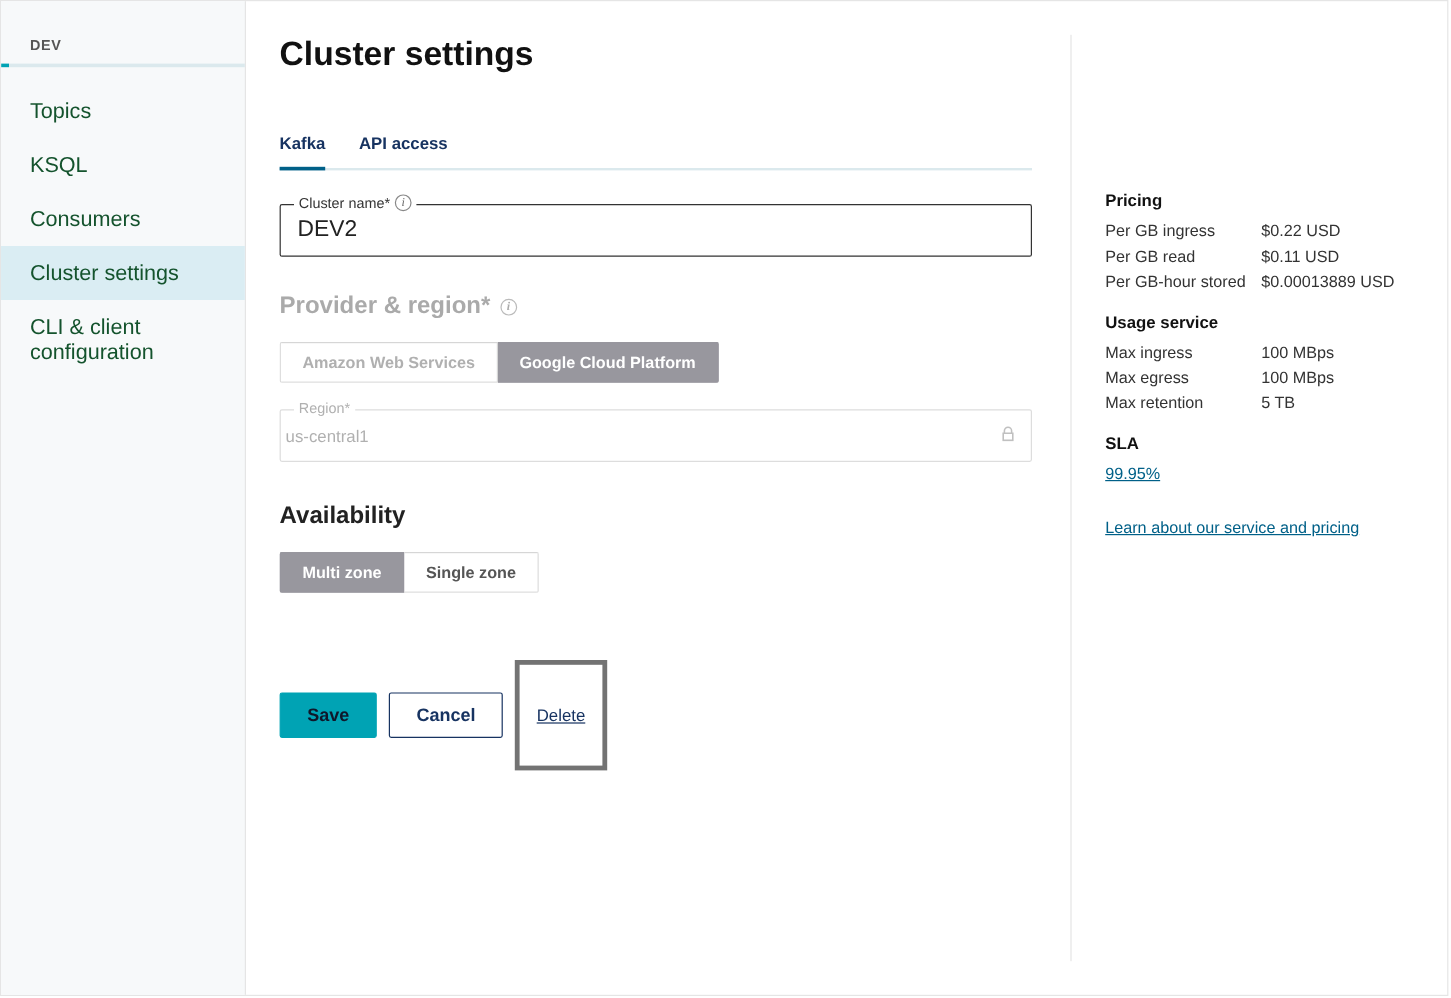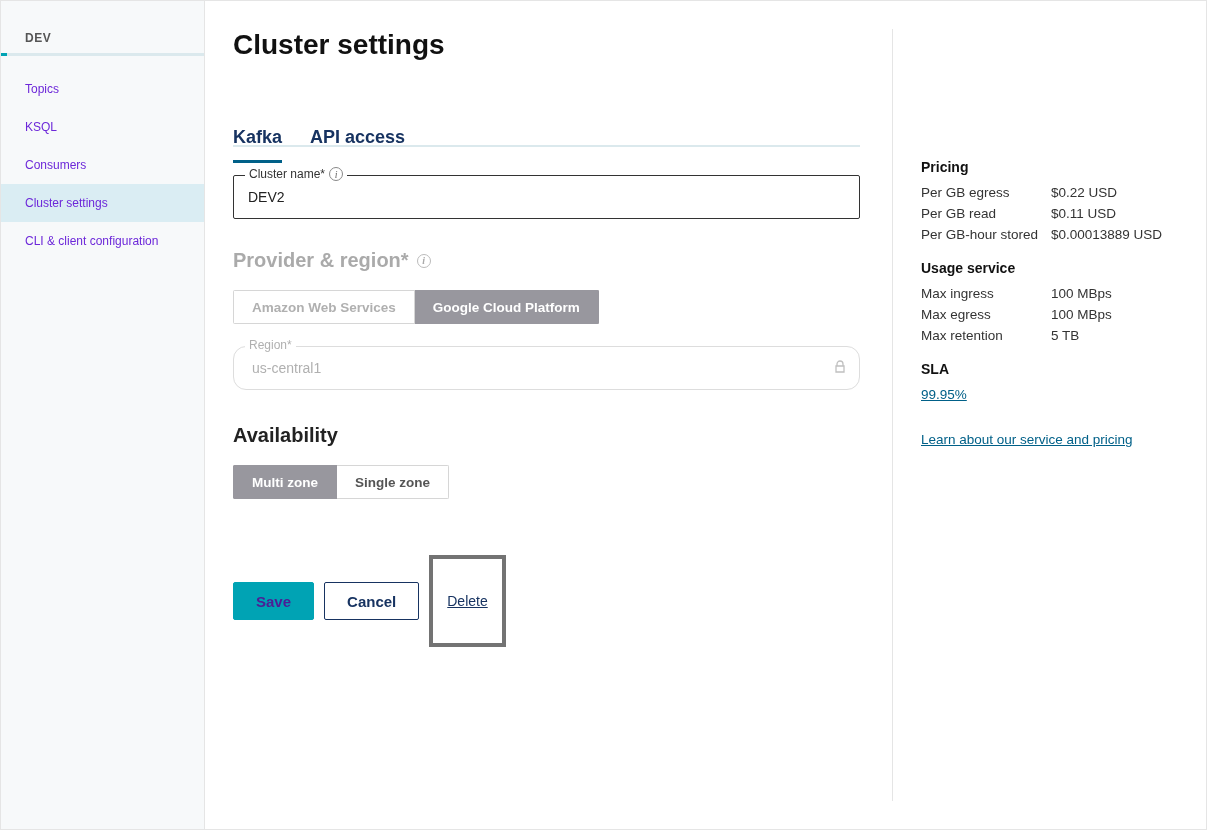--- a/index.html
+++ b/index.html
@@ -29,23 +29,23 @@
     letter-spacing: 0.5px;
     padding: 12px 24px 8px 24px;
   }
   .sidebar-accent {
     height: 3px;
     background: linear-gradient(to right, #00a3b4 0%, #00a3b4 3%, #dbe9ed 3%, #dbe9ed 100%);
     margin: 0 0 14px 0;
   }
   .sidebar-item {
     padding: 12px 24px;
-    color: #6d28d9;
+    color: #14532d;
     cursor: pointer;
-    font-size: 12px;
+    font-size: 18px;
   }
   .sidebar-item.active {
     background: #daedf3;
     font-weight: 500;
     border-left: 3px solid #daedf3;
     padding-left: 21px;
   }
   .content {
     flex: 1;
     display: flex;
@@ -69,26 +69,26 @@
     color: #111;
   }
   .tabs {
     display: flex;
     border-bottom: 2px solid #dbe9ed;
     margin-bottom: 28px;
   }
   .tab {
     padding: 0 0 12px 0;
     margin-right: 28px;
-    font-size: 18px;
+    font-size: 14px;
     font-weight: 600;
     color: #173361;
     cursor: pointer;
     position: relative;
-    top: 18px;
+    top: 2px;
   }
   .tab.active {
     border-bottom: 3px solid #006088;
     color: #173361;
   }
   .field-wrap { position: relative; margin-bottom: 30px; }
   .field-legend {
     position: absolute;
     top: -8px; left: 12px;
     background: #fff;
@@ -98,21 +98,21 @@
     display: flex;
     align-items: flex-end;
     gap: 4px;
   }
   .text-input {
     width: 627px;
     height: 44px;
     border: 1px solid #333;
     border-radius: 2px;
     padding: 0 14px;
-    font-size: 14px;
+    font-size: 19px;
     color: #222;
   }
   .section-heading {
     font-size: 20px;
     font-weight: 700;
     margin: 8px 0 18px 0;
     color: #222;
     display: flex;
     align-items: center;
     gap: 8px;
@@ -159,22 +159,22 @@
   .toggle-group.provider .toggle-btn { min-width: 160px; justify-content: center; }
   .region-wrap { position: relative; margin-top: 22px; width: 627px; }
   .region-legend {
     position: absolute; top: -8px; left: 12px;
     background: #fff; padding: 0 4px;
     font-size: 12px; color: #b0b0b0;
   }
   .region-input {
     width: 100%; height: 44px;
     border: 1px solid #ddd;
-    border-radius: 13px;
-    padding: 0 40px 0 18px;
+    border-radius: 2px;
+    padding: 0 40px 0 4px;
     font-size: 14px;
     color: #b0b0b0;
     background: #fff;
   }
   .lock-icon {
     position: absolute;
     right: 14px; top: 50%;
     transform: translateY(-50%);
     color: #c0c0c0;
     font-size: 13px;
@@ -190,21 +190,21 @@
     padding: 0 22px;
     border-radius: 2px;
     font-size: 15px;
     font-weight: 600;
     cursor: pointer;
     border: 1px solid transparent;
     display: inline-flex;
     align-items: center;
     justify-content: center;
   }
-  .btn-primary { background: #00a3b4; color: #4c1d95; border-color: #00a3b4; text-align: center; }
+  .btn-primary { background: #00a3b4; color: #0f172a; border-color: #00a3b4; text-align: center; }
   .btn-secondary { background: #fff; color: #173361; border: 1px solid #173361; }
   .btn-link {
     background: transparent; border: none;
     color: #173361; text-decoration: underline;
     font-size: 14px; font-weight: 500;
     padding: 0 10px;
   }
   .delete-highlight {
     border: 4px solid #737373;
     padding: 23px 4px;
@@ -280,21 +280,21 @@
         <button class="btn btn-secondary">Cancel</button>
         <span class="delete-highlight">
           <button class="btn btn-link">Delete</button>
         </span>
       </div>
     </div>
 
     <div class="side-panel">
       <div class="side-heading">Pricing</div>
       <div class="kv-row">
-        <div class="kv-key">Per GB egress</div>
+        <div class="kv-key">Per GB ingress</div>
         <div class="kv-val">$0.22 USD</div>
       </div>
       <div class="kv-row">
         <div class="kv-key">Per GB read</div>
         <div class="kv-val">$0.11 USD</div>
       </div>
       <div class="kv-row">
         <div class="kv-key">Per GB-hour stored</div>
         <div class="kv-val">$0.00013889 USD</div>
       </div>

